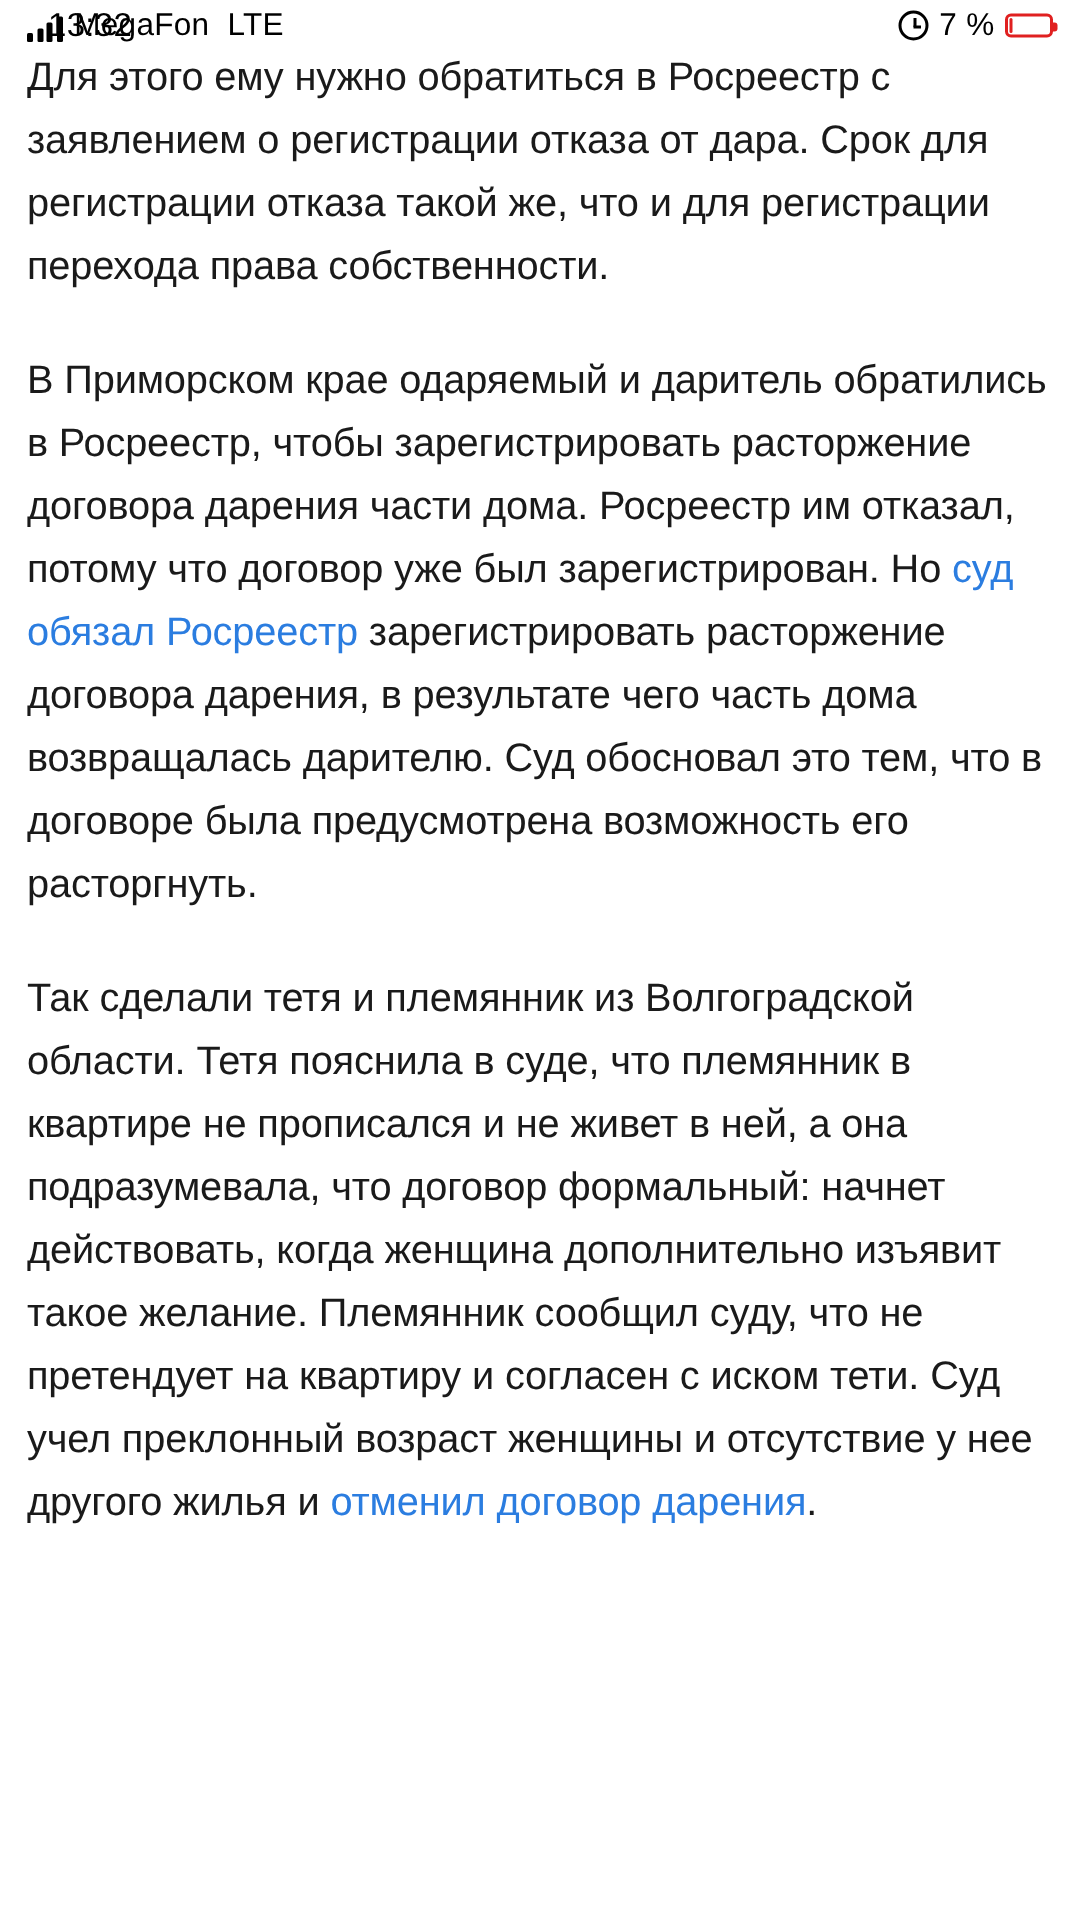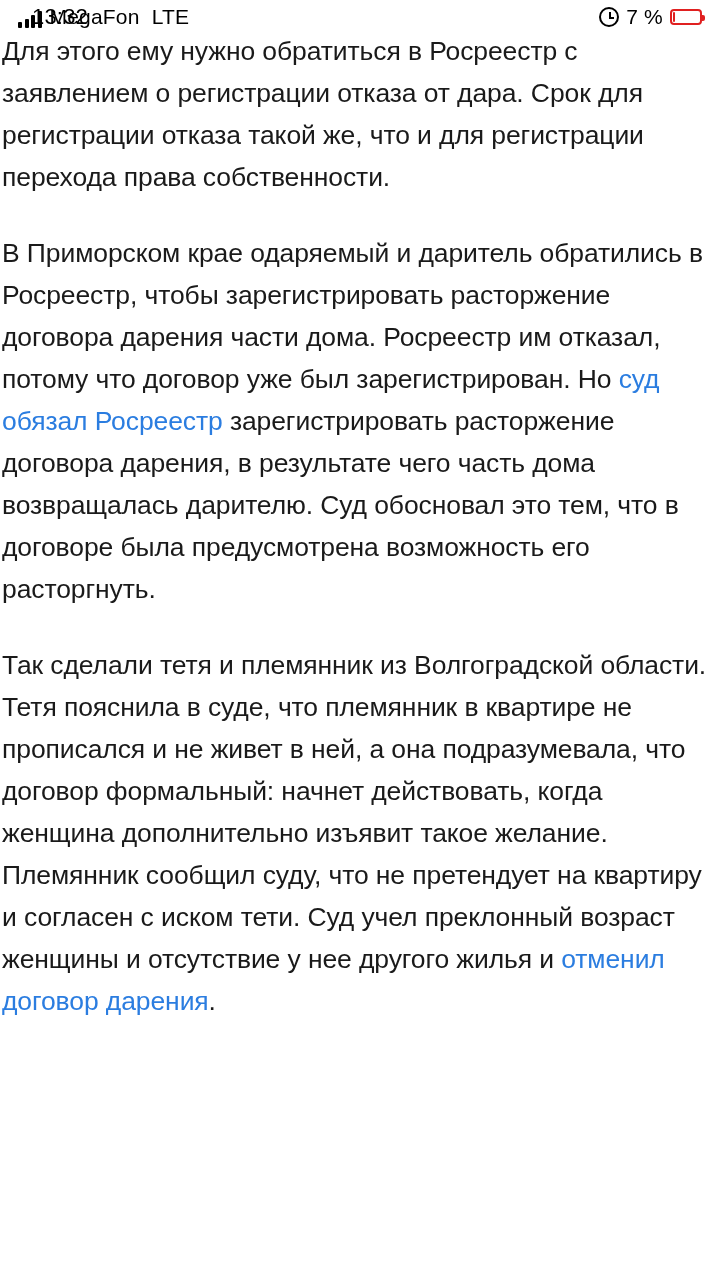--- a/index.html
+++ b/index.html
@@ -129,21 +129,21 @@
     border-radius: 0 2px 2px 0;
   }
   .battery-fill {
     height: 100%;
     background: #e02020;
     border-radius: 2px;
   }
 
   
   .article {
-    padding: 0 2px;
+    padding: 0 18px;
     box-sizing: border-box;
     font-size: 26.5px;
     line-height: 42px;
     color: #1a1a1a;
     letter-spacing: -0.1px;
   }
   .para {
     margin: 0 0 34px 0;
   }
   .para:first-child {

